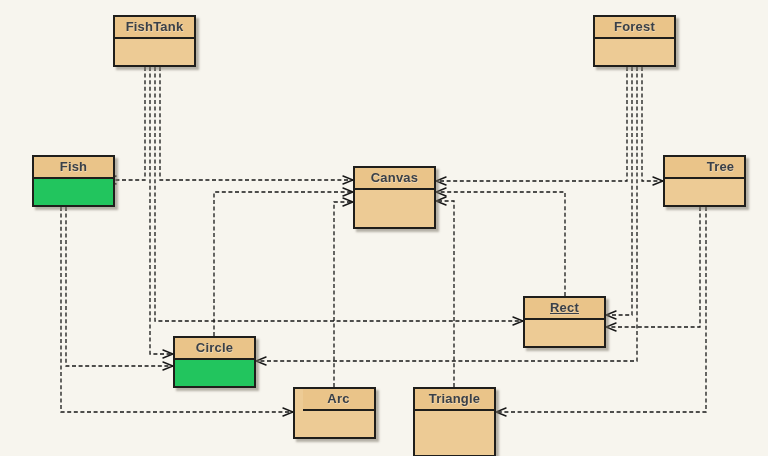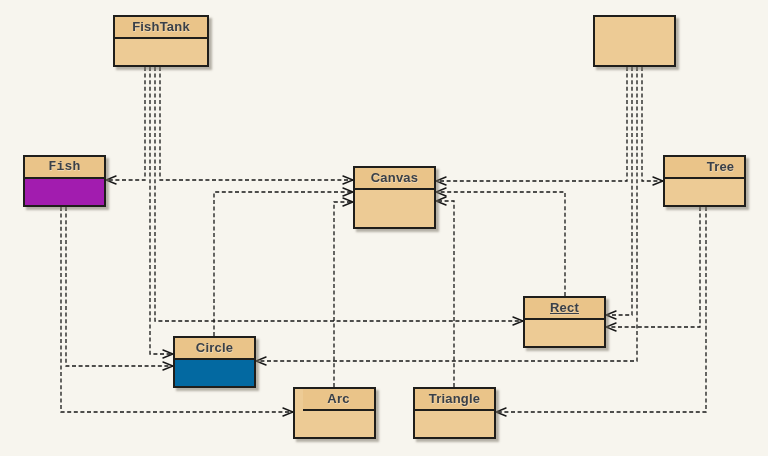--- a/index.html
+++ b/index.html
@@ -89,48 +89,49 @@
       <polyline points="700,207 700,327 606,327" class="edge-line" stroke="#171717"></polyline>
       <polyline points="616,323 606,327 616,331" class="edge-arrowhead" stroke="#171717"></polyline>
       <polyline points="706,207 706,412 496,412" class="edge-line" stroke="#171717"></polyline>
       <polyline points="506,408 496,412 506,416" class="edge-arrowhead" stroke="#171717"></polyline>
       <polyline points="565,296 565,192 436,192" class="edge-line" stroke="#171717"></polyline>
       <polyline points="446,188 436,192 446,196" class="edge-arrowhead" stroke="#171717"></polyline>
       <polyline points="454,387 454,201 436,201" class="edge-line" stroke="#171717"></polyline>
       <polyline points="446,197 436,201 446,205" class="edge-arrowhead" stroke="#171717"></polyline>
     </svg>
 
-<div class="node" style="left: 113px; top: 15px; width: 96px; height: 52px; border-color: rgb(31, 30, 27); background: rgb(237, 203, 149);">
+<div class="node" style="left: 113px; top: 15px; width: 83px; height: 52px; border-color: rgb(31, 30, 27); background: rgb(237, 203, 149);">
       <div class="node-title" style="background: rgb(234, 196, 137); border-color: rgb(31, 30, 27); color: rgb(58, 64, 72);">FishTank</div>
       <div class="node-body"></div>
     </div>
     <div class="node" style="left: 593px; top: 15px; width: 83px; height: 52px; border-color: rgb(31, 30, 27); background: rgb(237, 203, 149);">
+      <div class="node-title" style="background: rgb(234, 196, 137); border-color: rgb(31, 30, 27); color: rgb(58, 64, 72);">Forest</div>
       <div class="node-body"></div>
     </div>
-    <div class="node" style="left: 23px; top: 155px; width: 83px; height: 52px; border-color: rgb(31, 30, 27); background: #a21caf; font-family: Liberation Mono, monospace;">
+    <div class="node" style="left: 32px; top: 155px; width: 83px; height: 52px; border-color: rgb(31, 30, 27); background: #22c55e;">
       <div class="node-title" style="background: rgb(234, 196, 137); border-color: rgb(31, 30, 27); color: rgb(58, 64, 72);">Fish</div>
       <div class="node-body"></div>
     </div>
     <div class="node" style="left: 353px; top: 166px; width: 83px; height: 63px; border-color: rgb(31, 30, 27); background: rgb(237, 203, 149);">
       <div class="node-title" style="background: rgb(234, 196, 137); border-color: rgb(31, 30, 27); color: rgb(58, 64, 72);">Canvas</div>
       <div class="node-body"></div>
     </div>
     <div class="node" style="left: 663px; top: 155px; width: 83px; height: 52px; border-color: rgb(31, 30, 27); background: rgb(237, 203, 149);">
       <div class="node-title" style="background: rgb(234, 196, 137); border-color: rgb(31, 30, 27); color: rgb(58, 64, 72); padding-left: 32px;">Tree</div>
       <div class="node-body"></div>
     </div>
     <div class="node" style="left: 523px; top: 296px; width: 83px; height: 52px; border-color: rgb(31, 30, 27); background: rgb(237, 203, 149);">
       <div class="node-title" style="background: rgb(234, 196, 137); border-color: rgb(31, 30, 27); color: rgb(58, 64, 72); text-decoration: underline;">Rect</div>
       <div class="node-body"></div>
     </div>
-    <div class="node" style="left: 173px; top: 336px; width: 83px; height: 52px; border-color: rgb(31, 30, 27); background: #0369a1;">
+    <div class="node" style="left: 173px; top: 336px; width: 83px; height: 52px; border-color: rgb(31, 30, 27); background: #22c55e;">
       <div class="node-title" style="background: rgb(234, 196, 137); border-color: rgb(31, 30, 27); color: rgb(58, 64, 72);">Circle</div>
       <div class="node-body"></div>
     </div>
     <div class="node" style="left: 293px; top: 387px; width: 83px; height: 52px; border-color: rgb(31, 30, 27); background: rgb(237, 203, 149);">
       <div class="node-title" style="background: rgb(234, 196, 137); border-color: rgb(31, 30, 27); color: rgb(58, 64, 72); margin-left: 8px;">Arc</div>
       <div class="node-body"></div>
     </div>
-    <div class="node" style="left: 413px; top: 387px; width: 83px; height: 52px; border-color: rgb(31, 30, 27); background: rgb(237, 203, 149);">
+    <div class="node" style="left: 413px; top: 387px; width: 83px; height: 70px; border-color: rgb(31, 30, 27); background: rgb(237, 203, 149);">
       <div class="node-title" style="background: rgb(234, 196, 137); border-color: rgb(31, 30, 27); color: rgb(58, 64, 72);">Triangle</div>
       <div class="node-body"></div>
     </div>
   </div>
 
 </body></html>

